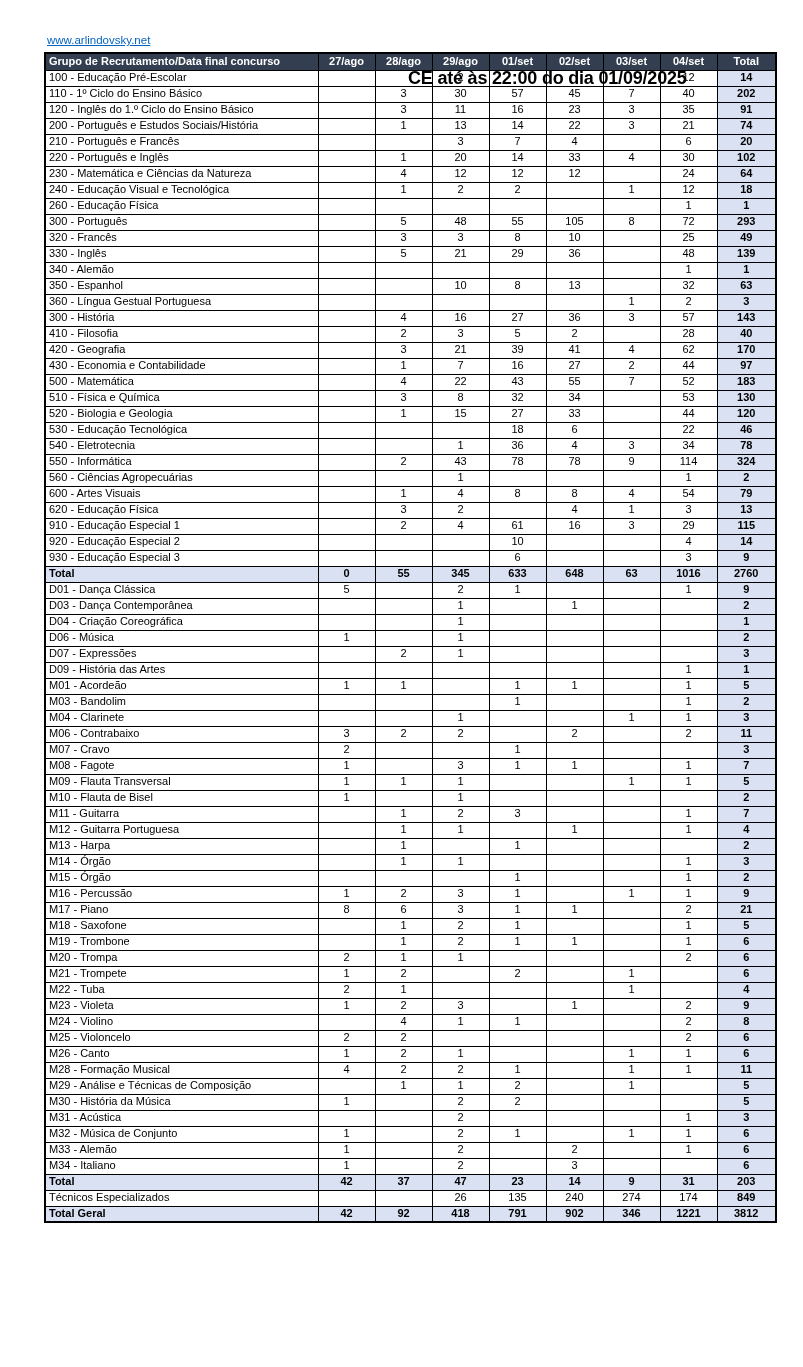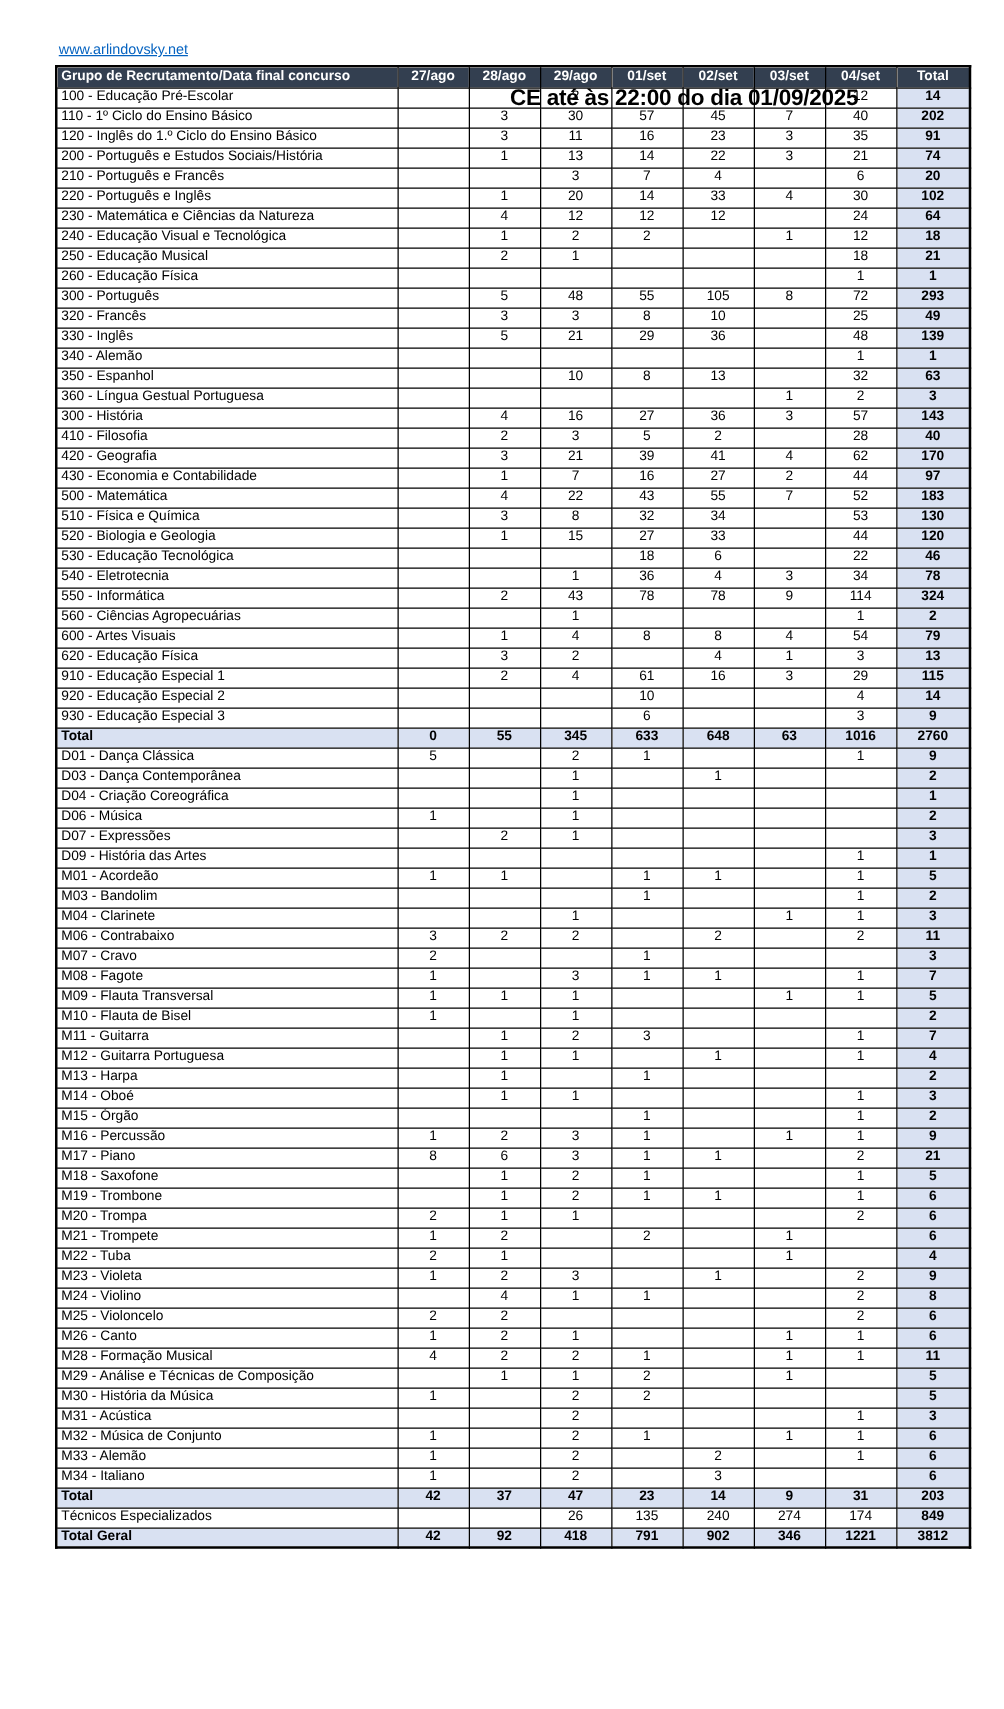--- a/index.html
+++ b/index.html
@@ -172,31 +172,20 @@
         <td class="num"></td>
         <td class="num">1</td>
         <td class="num">2</td>
         <td class="num">2</td>
         <td class="num"></td>
         <td class="num">1</td>
         <td class="num">12</td>
         <td class="total-col num">18</td>
       </tr>
       <tr>
-        <td class="label">250 - Educação Musical</td>
-        <td class="num"></td>
-        <td class="num">2</td>
-        <td class="num">1</td>
-        <td class="num"></td>
-        <td class="num"></td>
-        <td class="num"></td>
-        <td class="num">18</td>
-        <td class="total-col num">21</td>
-      </tr>
-      <tr>
         <td class="label">260 - Educação Física</td>
         <td class="num"></td>
         <td class="num"></td>
         <td class="num"></td>
         <td class="num"></td>
         <td class="num"></td>
         <td class="num"></td>
         <td class="num">1</td>
         <td class="total-col num">1</td>
       </tr>
@@ -634,21 +623,21 @@
         <td class="num"></td>
         <td class="num">1</td>
         <td class="num"></td>
         <td class="num">1</td>
         <td class="num"></td>
         <td class="num"></td>
         <td class="num"></td>
         <td class="total-col num">2</td>
       </tr>
       <tr>
-        <td class="label">M14 - Oboé</td>
+        <td class="label">M14 - Órgão</td>
         <td class="num"></td>
         <td class="num">1</td>
         <td class="num">1</td>
         <td class="num"></td>
         <td class="num"></td>
         <td class="num"></td>
         <td class="num">1</td>
         <td class="total-col num">3</td>
       </tr>
       <tr>

